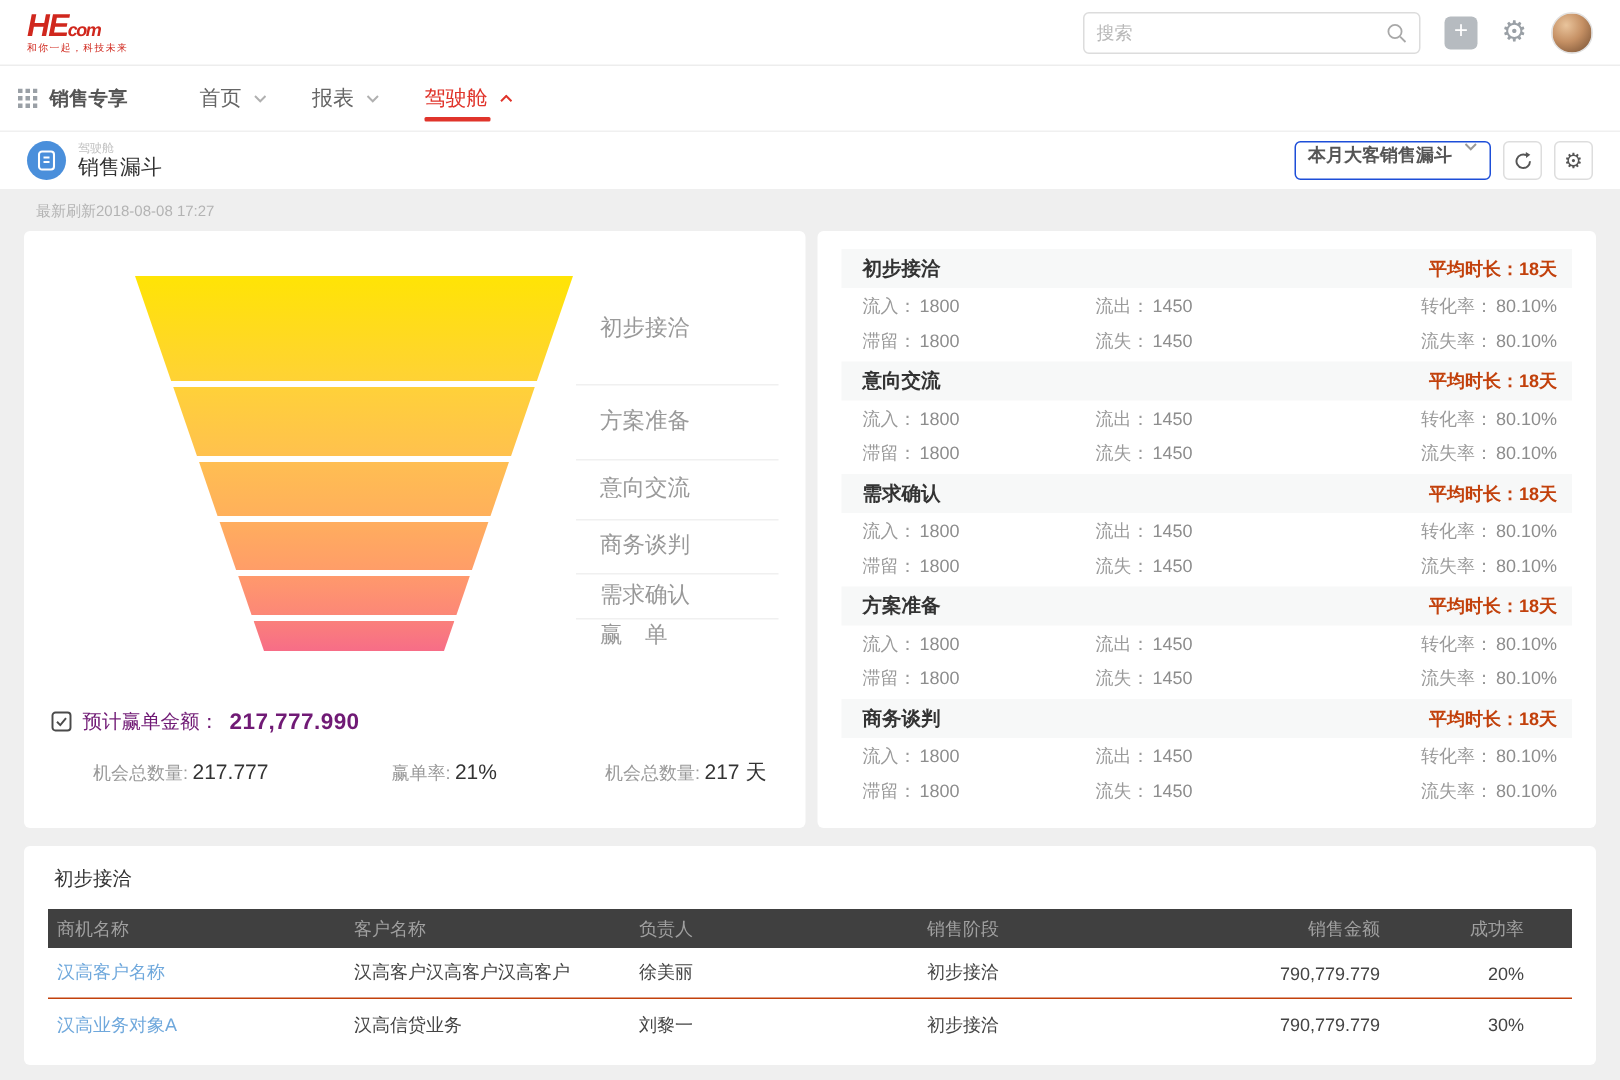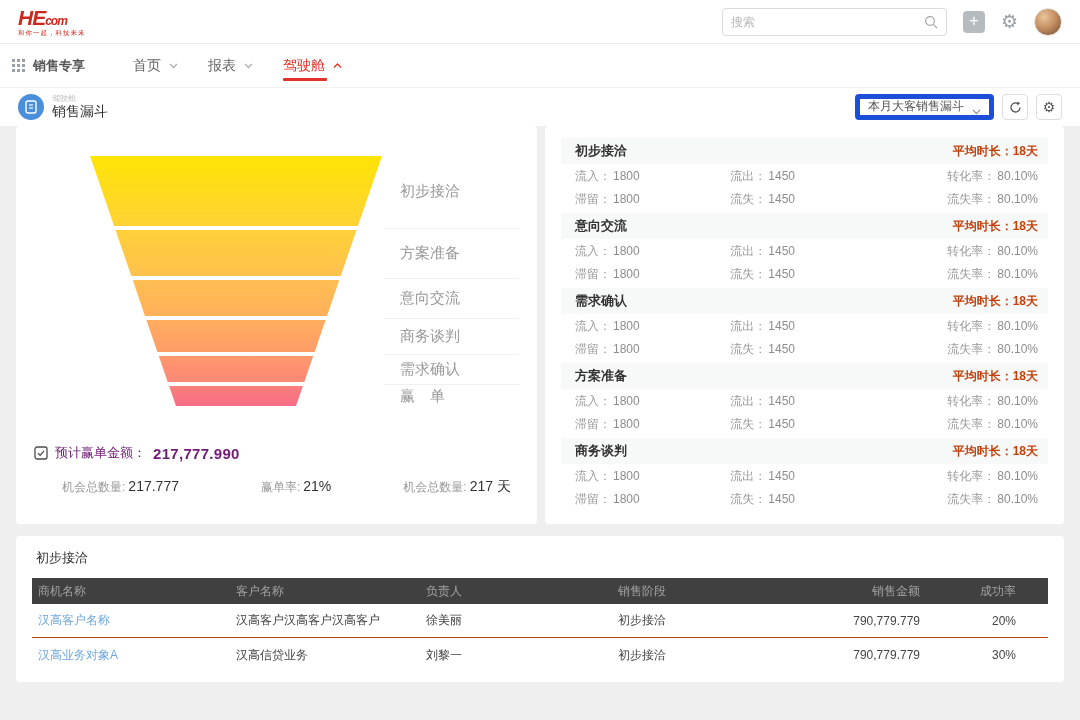--- a/index.html
+++ b/index.html
@@ -43,23 +43,23 @@
     width:44px; height:3px; background:#e0342b; border-radius:1px; }
 
   
   .titlebar { height:38px; background:#fff; display:flex; align-items:center; padding:0 18px; }
   .doc-circle { width:26px; height:26px; border-radius:50%; background:#4a8fdb;
     display:flex; align-items:center; justify-content:center; margin-right:8px; }
   .title-texts { display:flex; flex-direction:column; line-height:1.1; }
   .title-cat { font-size:8px; color:#c2c2c2; }
   .title-main { font-size:14px; color:#333; font-weight:500; }
   .titlebar-right { margin-left:auto; display:flex; align-items:center; gap:8px; }
-  .filter-select { height:26px; border:5px solid #1d4ed8; border-radius:4px; background:#fff;
-    display:flex; align-items:flex-end; gap:8px; padding:0 8px; font-size:12px; color:#555;
-    cursor:pointer; }
+  .filter-select { height:26px; border:1px solid #1d4ed8; border-radius:4px; background:#fff;
+    display:flex; align-items:flex-start; gap:8px; padding:0 8px; font-size:12px; color:#555;
+    cursor:pointer;font-weight:bold; }
   .icon-btn { width:26px; height:26px; border:1px solid #ddd; border-radius:4px;
     background:#fff; display:flex; align-items:center; justify-content:center;
     cursor:pointer; color:#555; }
   .gear-small { font-size:14px; color:#555; }
 
   
   .content { padding:0 16px; }
   .refresh-line { font-size:10px; color:#b3b3b3; padding:8px 8px 6px; }
   .cards-row { display:flex; gap:8px; }
   .card { background:#fff; border-radius:4px; }
@@ -197,20 +197,21 @@
         <polygon points="8.2,0.4 11.2,2.2 8.4,4.4" fill="#555"></polygon>
       </svg>
     </div>
     <div class="icon-btn">
       <span class="gear-small">⚙</span>
     </div>
   </div>
 </div>
 
 <main class="content">
+  <div class="refresh-line">最新刷新2018-08-08 17:27</div>
 
   <div class="cards-row">
 
     <section class="card funnel-card">
       <div class="funnel-wrap" id="funnel-wrap">
         <div class="funnel-canvas" id="funnel-canvas">
             <div class="funnel-seg" style="top: 0px; height: 70px; background: linear-gradient(rgb(255, 228, 5), rgb(255, 210, 53)); clip-path: polygon(0px 0px, 292px 0px, 267.9px 100%, 24.1px 100%);"></div>
             <div class="funnel-seg" style="top: 74px; height: 46px; background: linear-gradient(rgb(255, 209, 57), rgb(255, 193, 78)); clip-path: polygon(25.5px 0px, 266.5px 0px, 250.7px 100%, 41.3px 100%);"></div>
             <div class="funnel-seg" style="top: 124px; height: 36px; background: linear-gradient(rgb(255, 190, 82), rgb(255, 176, 91)); clip-path: polygon(42.7px 0px, 249.3px 0px, 237px 100%, 55px 100%);"></div>
             <div class="funnel-seg" style="top: 164px; height: 32px; background: linear-gradient(rgb(255, 173, 94), rgb(255, 157, 104)); clip-path: polygon(56.4px 0px, 235.6px 0px, 224.6px 100%, 67.4px 100%);"></div>

